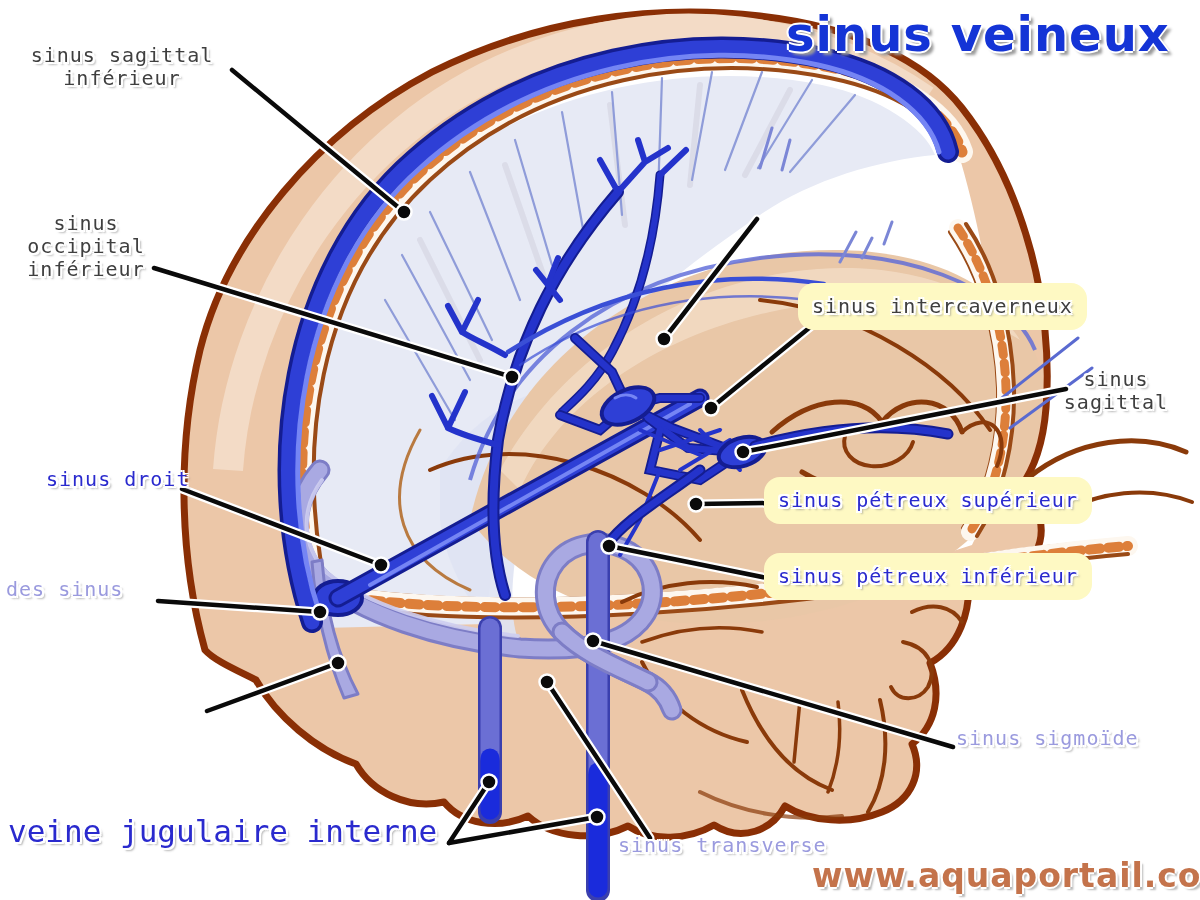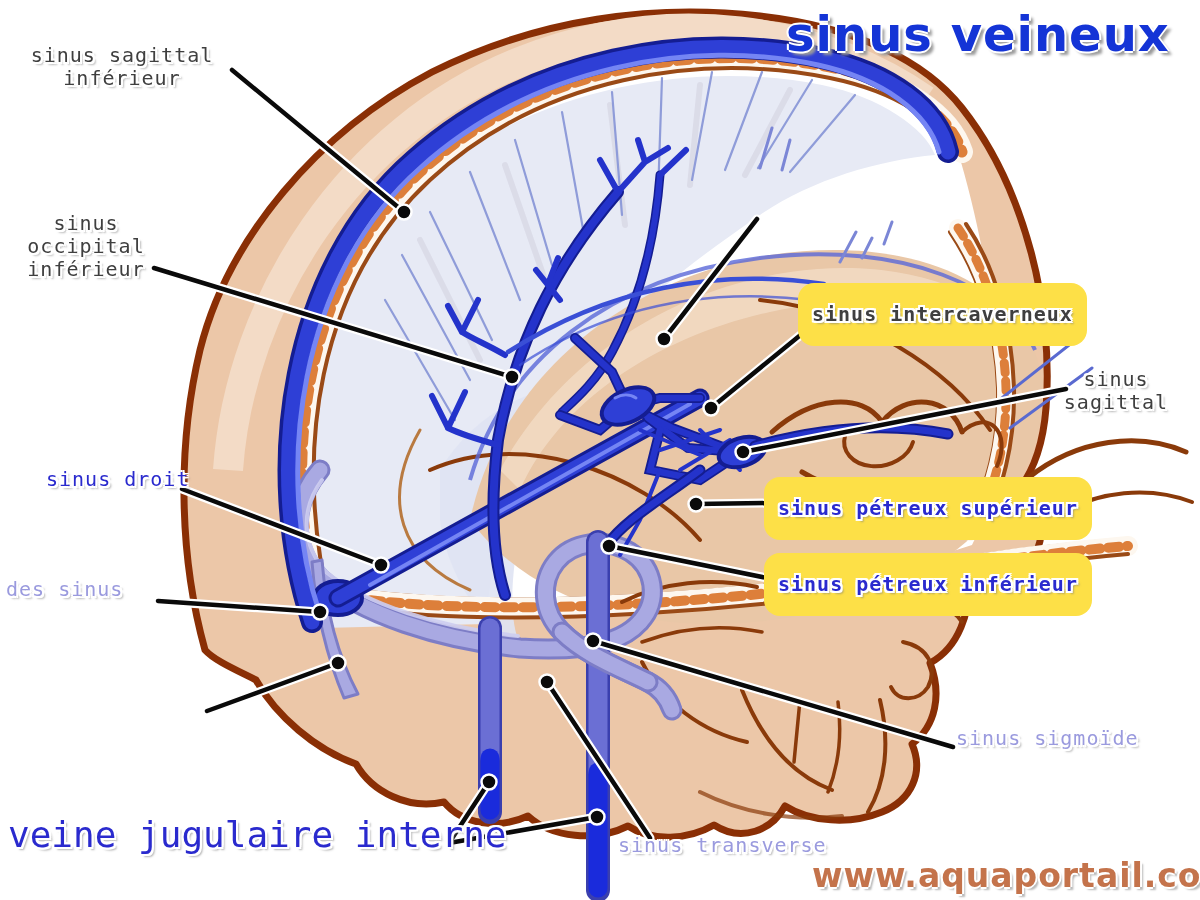--- a/index.html
+++ b/index.html
@@ -7,23 +7,23 @@
          font-family:"DejaVu Sans",sans-serif;}
   .stage svg{position:absolute;left:0;top:0;}
   
   .lbl{position:absolute;font-family:"DejaVu Sans Mono","Liberation Mono",monospace;
        font-size:20px;line-height:1.14;letter-spacing:1px;white-space:nowrap;z-index:5;
        text-shadow:-2px 0 0 #fff,2px 0 0 #fff,0 -2px 0 #fff,0 2px 0 #fff,
                    -2px -2px 0 #fff,2px 2px 0 #fff,-2px 2px 0 #fff,2px -2px 0 #fff,3px 3px 2px rgba(120,120,120,.55);}
   .gray{color:var(--label-gray,#3f3f3f);}
   .blue{color:var(--label-blue,#2a2ace);}
   .lav{color:var(--label-lavender,#9a9ade);}
-  .boxed{background:#fde047;border-radius:16px;padding:20px 14px;font-weight:bold;}
+  .boxed{background:#fef9c3;border-radius:16px;padding:12px 14px;}
   .ctr{text-align:center;}
-  .big{font-size:36px;letter-spacing:0;}
+  .big{font-size:31px;letter-spacing:0;}
   .title{position:absolute;left:786px;top:6px;z-index:5;font-family:"DejaVu Sans",sans-serif;
          font-weight:bold;font-size:48px;letter-spacing:1px;color:var(--title-blue,#1434d6);
          text-shadow:-2px 0 0 #fff,2px 0 0 #fff,0 -2px 0 #fff,0 2px 0 #fff,4px 4px 3px #9a9a9a;}
   .watermark{position:absolute;left:812px;top:856px;z-index:5;font-family:"DejaVu Sans",sans-serif;
          font-weight:bold;font-size:33px;letter-spacing:1px;color:var(--watermark-orange,#c4734b);
          text-shadow:-2px 0 0 #fff,2px 0 0 #fff,0 -2px 0 #fff,0 2px 0 #fff,3px 3px 2px #b9b9b9;}
 </style>
 </head>
 <body>
 

